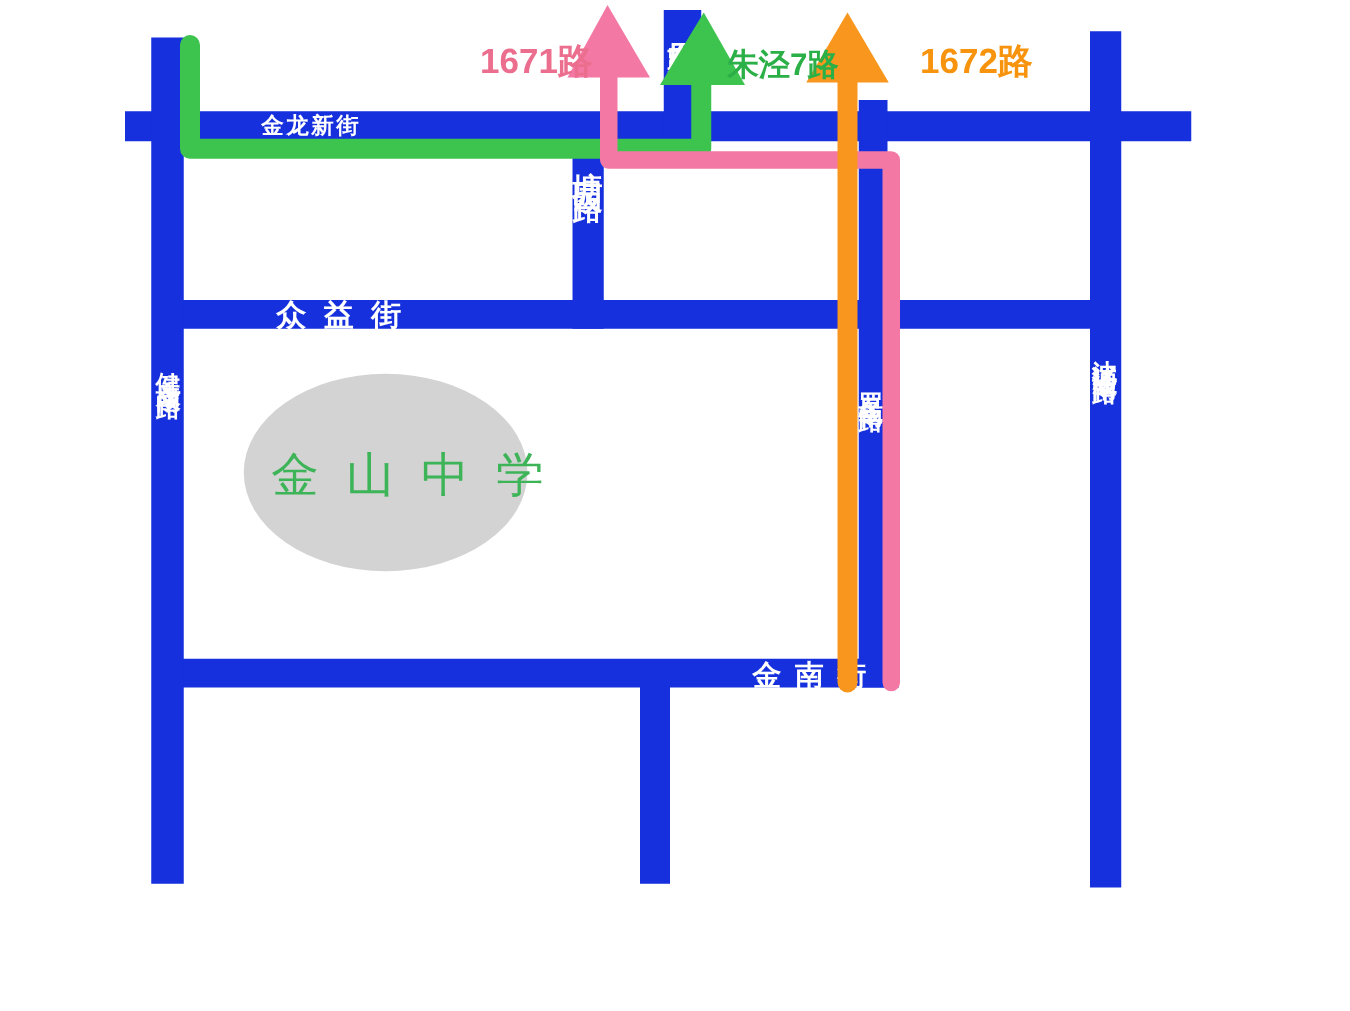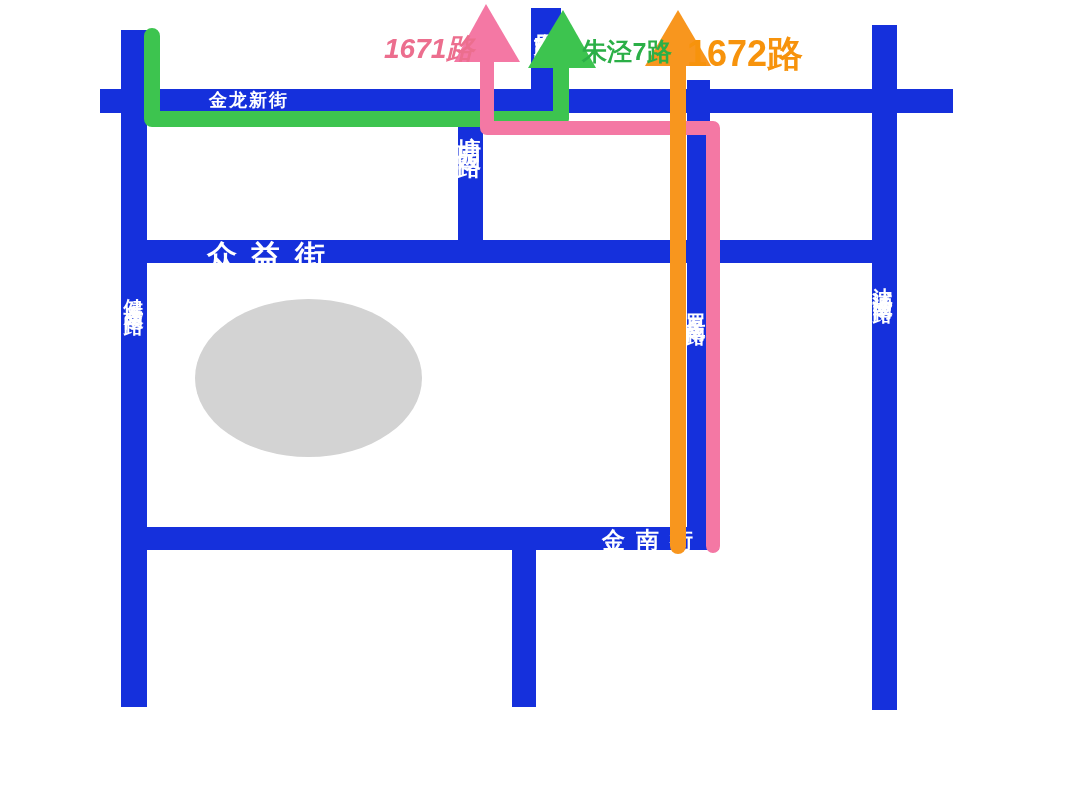--- a/index.html
+++ b/index.html
@@ -36,37 +36,37 @@
     color:#ffffff;
     font-weight:600;
     white-space:nowrap;
     line-height:1.0;
   }
   .vlabel {
     writing-mode:vertical-rl;
     text-orientation:upright;
   }
   .lbl-jinlong   { left:209px; top:91px;  font-size:18px; letter-spacing:2px; }
-  .lbl-zhongyi   { left:207px; top:241px; font-size:30px; letter-spacing:14px; }
+  .lbl-zhongyi   { left:221px; top:241px; font-size:24px; letter-spacing:14px; }
   .lbl-jinnan    { left:565px; top:529px; font-size:23px; letter-spacing:11px;margin-left:37px; }
   .lbl-dongfeng  { left:534px; top:15px;  font-size:23px; letter-spacing:1px; }
   .lbl-tangyuan  { left:457px; top:118px; font-size:24px; letter-spacing:9px; }
   .lbl-jiankang  { left:124px; top:282px; font-size:20px; letter-spacing:6px; }
   .lbl-luoxing   { left:686px; top:298px; font-size:20px; letter-spacing:4px; }
   .lbl-shenpu    { left:873px; top:272px; font-size:20px; letter-spacing:4px; }
 
   
   .route-label {
     position:absolute;
     font-weight:bold;
     white-space:nowrap;
   }
-  .lbl-1671 { left:384px; top:30px; font-size:28px; color:#ec6e8e;font-style:italic; }
-  .lbl-zj7  { left:582px; top:35px; font-size:25px; color:#2baf47;font-family:Liberation Mono, monospace; }
-  .lbl-1672 { left:687px; top:30px; font-size:36px; color:#f7930c; }
+  .lbl-1671 { left:384px; top:30px; font-size:28px; color:#ec6e8e; }
+  .lbl-zj7  { left:582px; top:35px; font-size:25px; color:#2baf47; }
+  .lbl-1672 { left:736px; top:30px; font-size:28px; color:#f7930c; }
 </style>
 </head>
 <body>
 
 <div id="canvas">
 
   <svg width="1080" height="809" viewBox="0 0 1080 809">
     <g>
       <rect x="100" y="89" width="853" height="24" fill="#1530dc"></rect>
       <rect x="124" y="240" width="752" height="23" fill="#1530dc"></rect>
@@ -74,20 +74,21 @@
       <rect x="121" y="30" width="26" height="677" fill="#1530dc"></rect>
       <rect x="531" y="8" width="30" height="110" fill="#1530dc"></rect>
       <rect x="458" y="110" width="25" height="153" fill="#1530dc"></rect>
       <rect x="687" y="80" width="23" height="470" fill="#1530dc"></rect>
       <rect x="872" y="25" width="25" height="685" fill="#1530dc"></rect>
       <rect x="512" y="540" width="24" height="167" fill="#1530dc"></rect>
     </g>
   </svg>
 
   <div class="school-ellipse"></div>
+  <div class="school-name">金山中学</div>
 
   <div class="rlabel lbl-jinlong">金龙新街</div>
   <div class="rlabel lbl-zhongyi">众益街</div>
   <div class="rlabel lbl-jinnan">金南街</div>
   <div class="rlabel vlabel lbl-dongfeng">东风南路</div>
   <div class="rlabel vlabel lbl-tangyuan">塘园路</div>
   <div class="rlabel vlabel lbl-jiankang">健康南路</div>
   <div class="rlabel vlabel lbl-luoxing">罗星南路</div>
   <div class="rlabel vlabel lbl-shenpu">沈浦泾南路</div>
 

